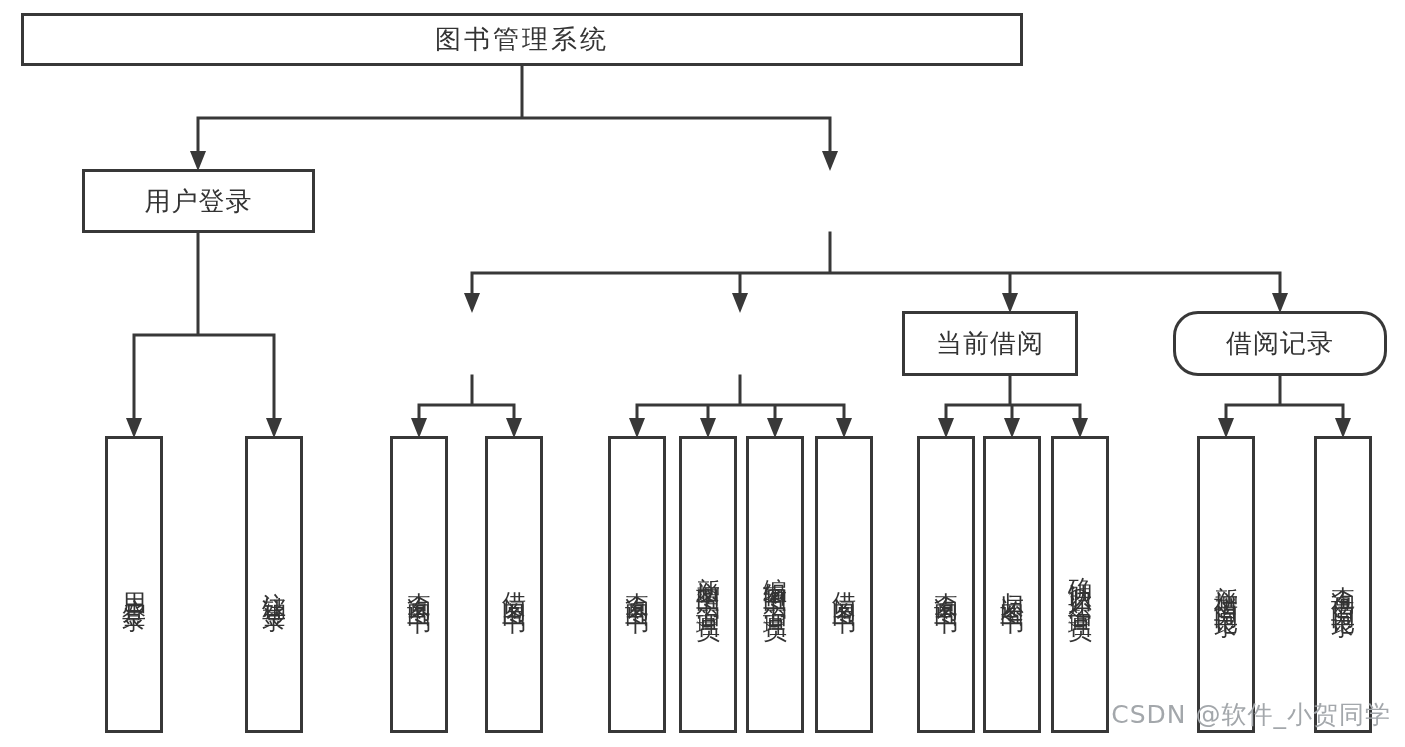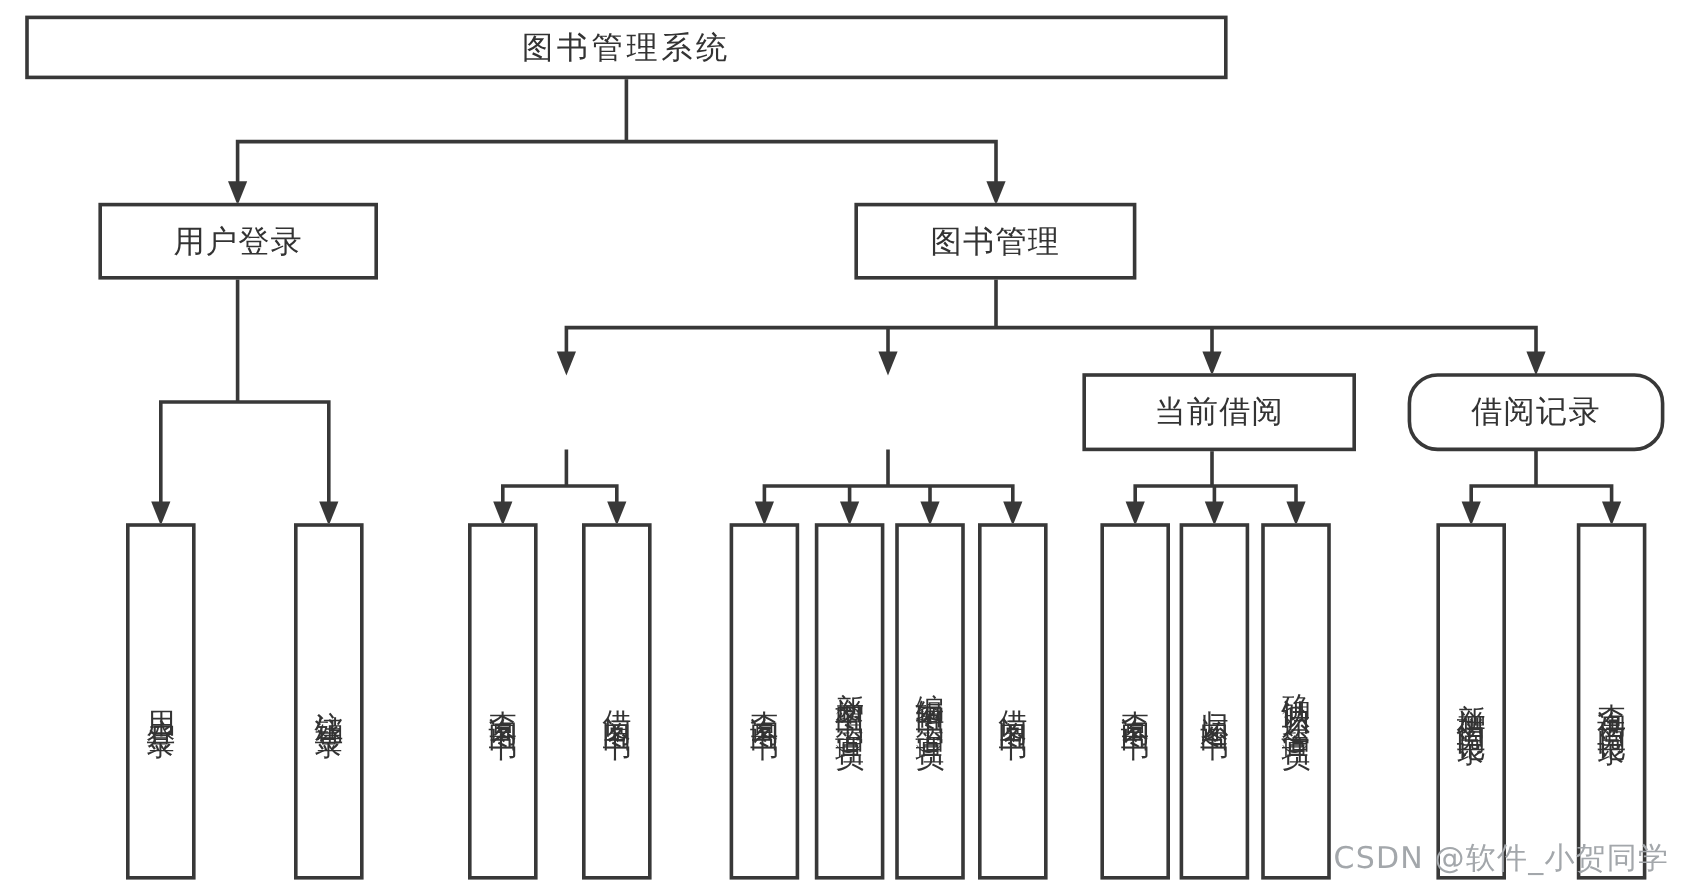--- a/index.html
+++ b/index.html
@@ -84,23 +84,22 @@
       <polygon points="938,418 954,418 946,438" fill="#383838"></polygon>
       <polygon points="1004,418 1020,418 1012,438" fill="#383838"></polygon>
       <polygon points="1072,418 1088,418 1080,438" fill="#383838"></polygon>
       <polygon points="1218,418 1234,418 1226,438" fill="#383838"></polygon>
       <polygon points="1335,418 1351,418 1343,438" fill="#383838"></polygon>
     </svg>
 
   <div class="node root" style="left:21px; top:13px; width:1002px; height:53px;">图书管理系统</div>
 
   <div class="node" style="left:82px; top:169px; width:233px; height:64px;">用户登录</div>
-  <div class="node" style="left:712px; top:169px; width:235px; height:64px;">图书管理</div>
 
-  <div class="node" style="left:902px; top:311px; width:228px; height:65px;">当前借阅</div>
+  <div class="node" style="left:902px; top:311px; width:176px; height:65px;">当前借阅</div>
   <div class="node" style="left:1173px; top:311px; width:214px; height:65px;border-radius:25px;">借阅记录</div>
 
   <div class="node leaf" style="left:105px; top:436px; width:58px; height:297px;">用户登录</div>
   <div class="node leaf" style="left:245px; top:436px; width:58px; height:297px;">注销登录</div>
 
   <div class="node leaf" style="left:390px; top:436px; width:58px; height:297px;">查询图书</div>
   <div class="node leaf" style="left:485px; top:436px; width:58px; height:297px;">借阅图书</div>
 
   <div class="node leaf" style="left:608px; top:436px; width:58px; height:297px;">查询图书</div>
   <div class="node leaf" style="left:679px; top:436px; width:58px; height:297px;">新增图书（管理员）</div>

